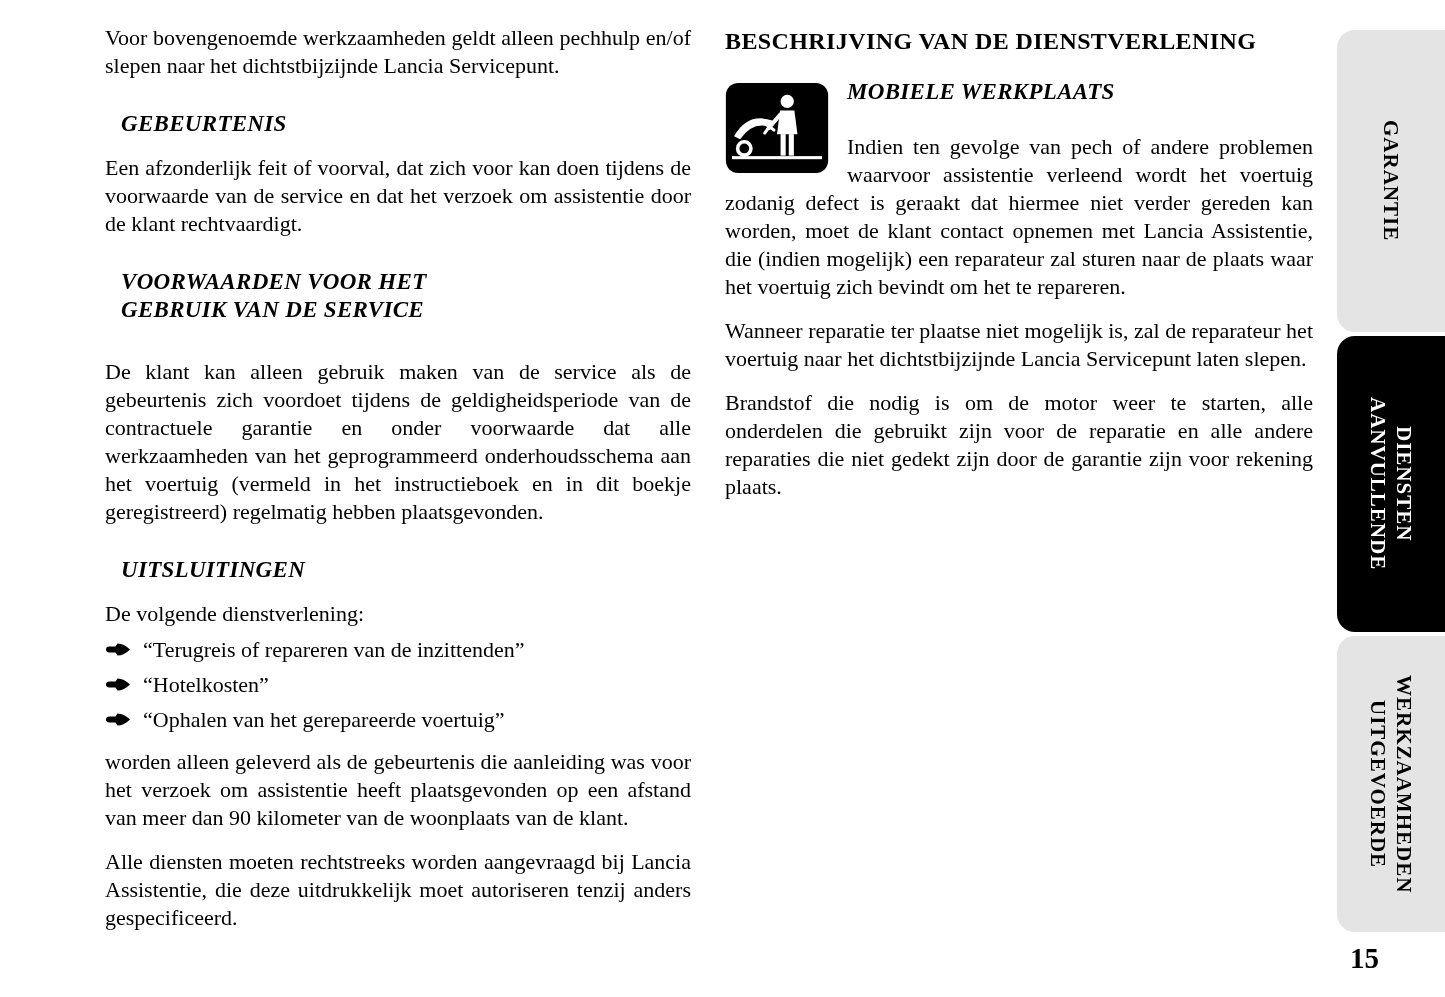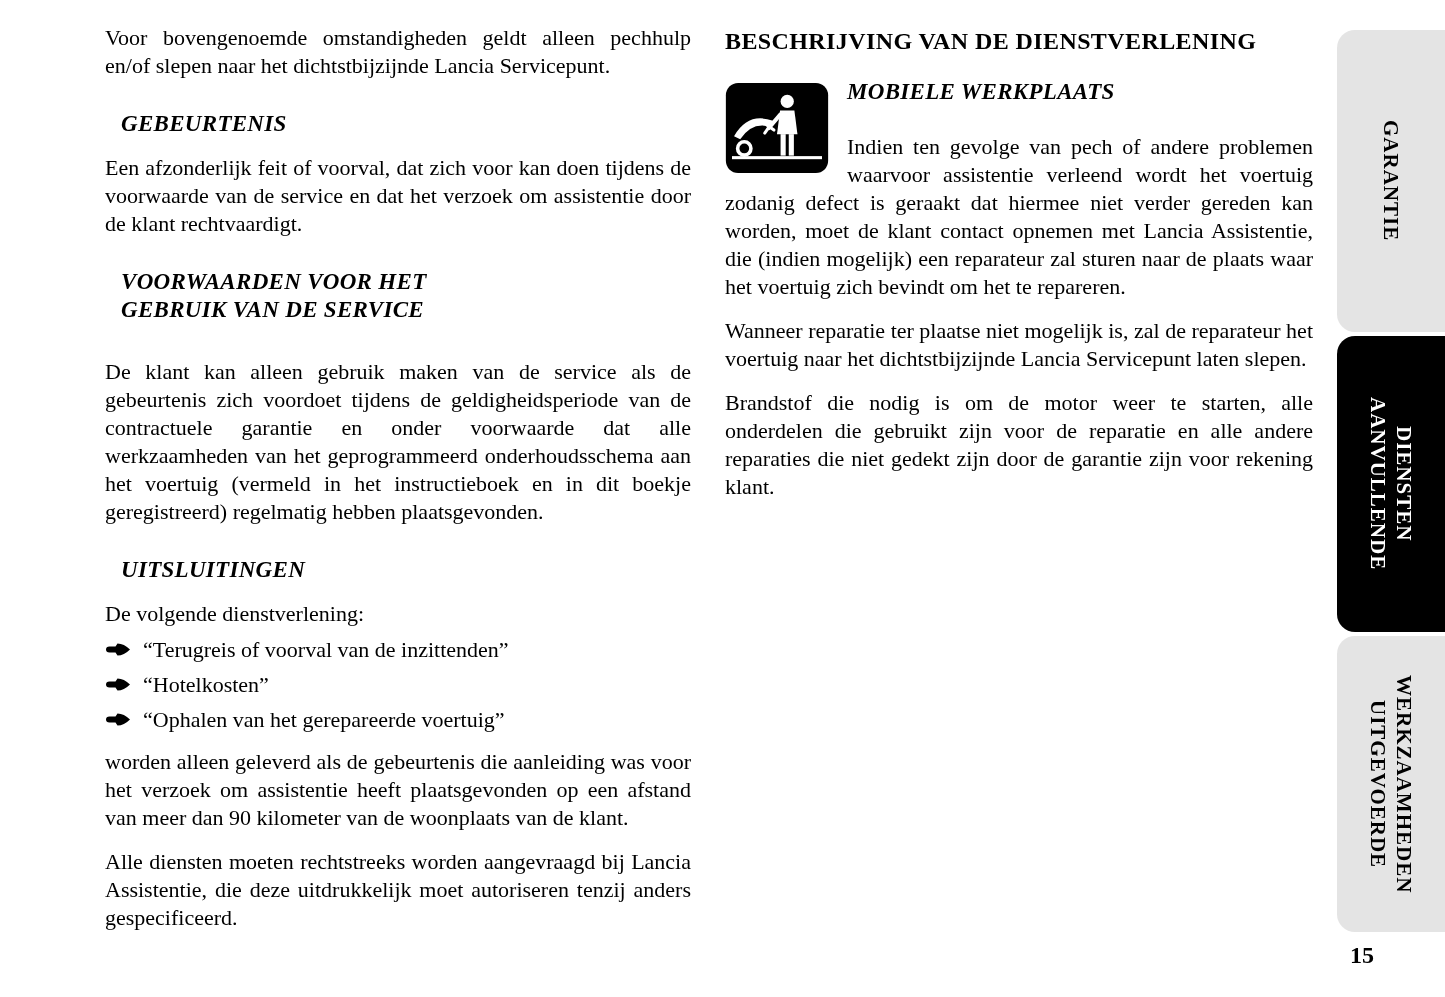--- a/index.html
+++ b/index.html
@@ -91,53 +91,53 @@
     font-weight: bold;
     letter-spacing: 1px;
     line-height: 1.25;
     text-align: center;
   }
 
   .page-number {
     position: absolute;
     left: 1350px;
     top: 942px;
-    font-size: 24px;
+    font-size: 29px;
     font-weight: bold;
   }
 </style>
 </head>
 <body>
 
 <div class="page">
 
   <div class="col-left">
 
-    <p class="para">Voor bovengenoemde omstandigheden geldt alleen pechhulp en/of slepen naar het dichtstbijzijnde Lancia Servicepunt.</p>
+    <p class="para">Voor bovengenoemde werkzaamheden geldt alleen pechhulp en/of slepen naar het dichtstbijzijnde Lancia Servicepunt.</p>
 
     <h3 class="section-heading">GEBEURTENIS</h3>
     <p class="para">Een afzonderlijk feit of voorval, dat zich voor kan doen tijdens de voorwaarde van de service en dat het verzoek om assistentie door de klant rechtvaardigt.</p>
 
     <h3 class="section-heading big-gap">
       <span class="hline">VOORWAARDEN VOOR HET</span>
       <span class="hline">GEBRUIK VAN DE SERVICE</span>
     </h3>
     <p class="para">De klant kan alleen gebruik maken van de service als de gebeurtenis zich voordoet tijdens de geldigheidsperiode van de contractuele garantie en onder voorwaarde dat alle werkzaamheden van het geprogrammeerd onderhoudsschema aan het voertuig (vermeld in het instructieboek en in dit boekje geregistreerd) regelmatig hebben plaatsgevonden.</p>
 
     <h3 class="section-heading">UITSLUITINGEN</h3>
     <p class="para" style="margin-bottom:8px;">De volgende dienstverlening:</p>
 
     <div class="excl-list">
       <div class="excl-item">
         <span class="hand-icon">
           <svg width="26" height="15" viewBox="0 0 26 15">
               <path d="M1 7.5 Q1 4.5 4.5 4.5 L10.5 4.5 L12.5 1.5 Q19 1.5 25 7.5 Q19 13.5 12.5 13.5 L10.5 10.5 L4.5 10.5 Q1 10.5 1 7.5 Z" fill="#000"></path>
             </svg>
         </span>
-        <span>“Terugreis of voorval van de inzittenden”</span>
+        <span>“Terugreis of repareren van de inzittenden”</span>
       </div>
       <div class="excl-item">
         <span class="hand-icon">
           <svg width="26" height="15" viewBox="0 0 26 15">
               <path d="M1 7.5 Q1 4.5 4.5 4.5 L10.5 4.5 L12.5 1.5 Q19 1.5 25 7.5 Q19 13.5 12.5 13.5 L10.5 10.5 L4.5 10.5 Q1 10.5 1 7.5 Z" fill="#000"></path>
             </svg>
         </span>
         <span>“Hotelkosten”</span>
       </div>
       <div class="excl-item">
@@ -177,21 +177,21 @@
 
           <rect x="6" y="71.5" width="88" height="3" fill="#ffffff"></rect>
         </svg>
       </span>
       <h3 class="sub-heading">MOBIELE WERKPLAATS</h3>
       <p class="para">Indien ten gevolge van pech of andere problemen waarvoor assistentie verleend wordt het voertuig zodanig defect is geraakt dat hiermee niet verder gereden kan worden, moet de klant contact opnemen met Lancia Assistentie, die (indien mogelijk) een reparateur zal sturen naar de plaats waar het voertuig zich bevindt om het te repareren.</p>
       <div class="clear"></div>
     </div>
 
     <p class="para">Wanneer reparatie ter plaatse niet mogelijk is, zal de reparateur het voertuig naar het dichtstbijzijnde Lancia Servicepunt laten slepen.</p>
-    <p class="para">Brandstof die nodig is om de motor weer te starten, alle onderdelen die gebruikt zijn voor de reparatie en alle andere reparaties die niet gedekt zijn door de garantie zijn voor rekening klant.</p>
+    <p class="para">Brandstof die nodig is om de motor weer te starten, alle onderdelen die gebruikt zijn voor de reparatie en alle andere reparaties die niet gedekt zijn door de garantie zijn voor rekening plaats.</p>
 
   </div>
 
   <div class="tab tab-garantie">
     <span class="tab-label">GARANTIE</span>
   </div>
   <div class="tab tab-aanvullende">
     <span class="tab-label">AANVULLENDE DIENSTEN</span>
   </div>
   <div class="tab tab-uitgevoerde">

